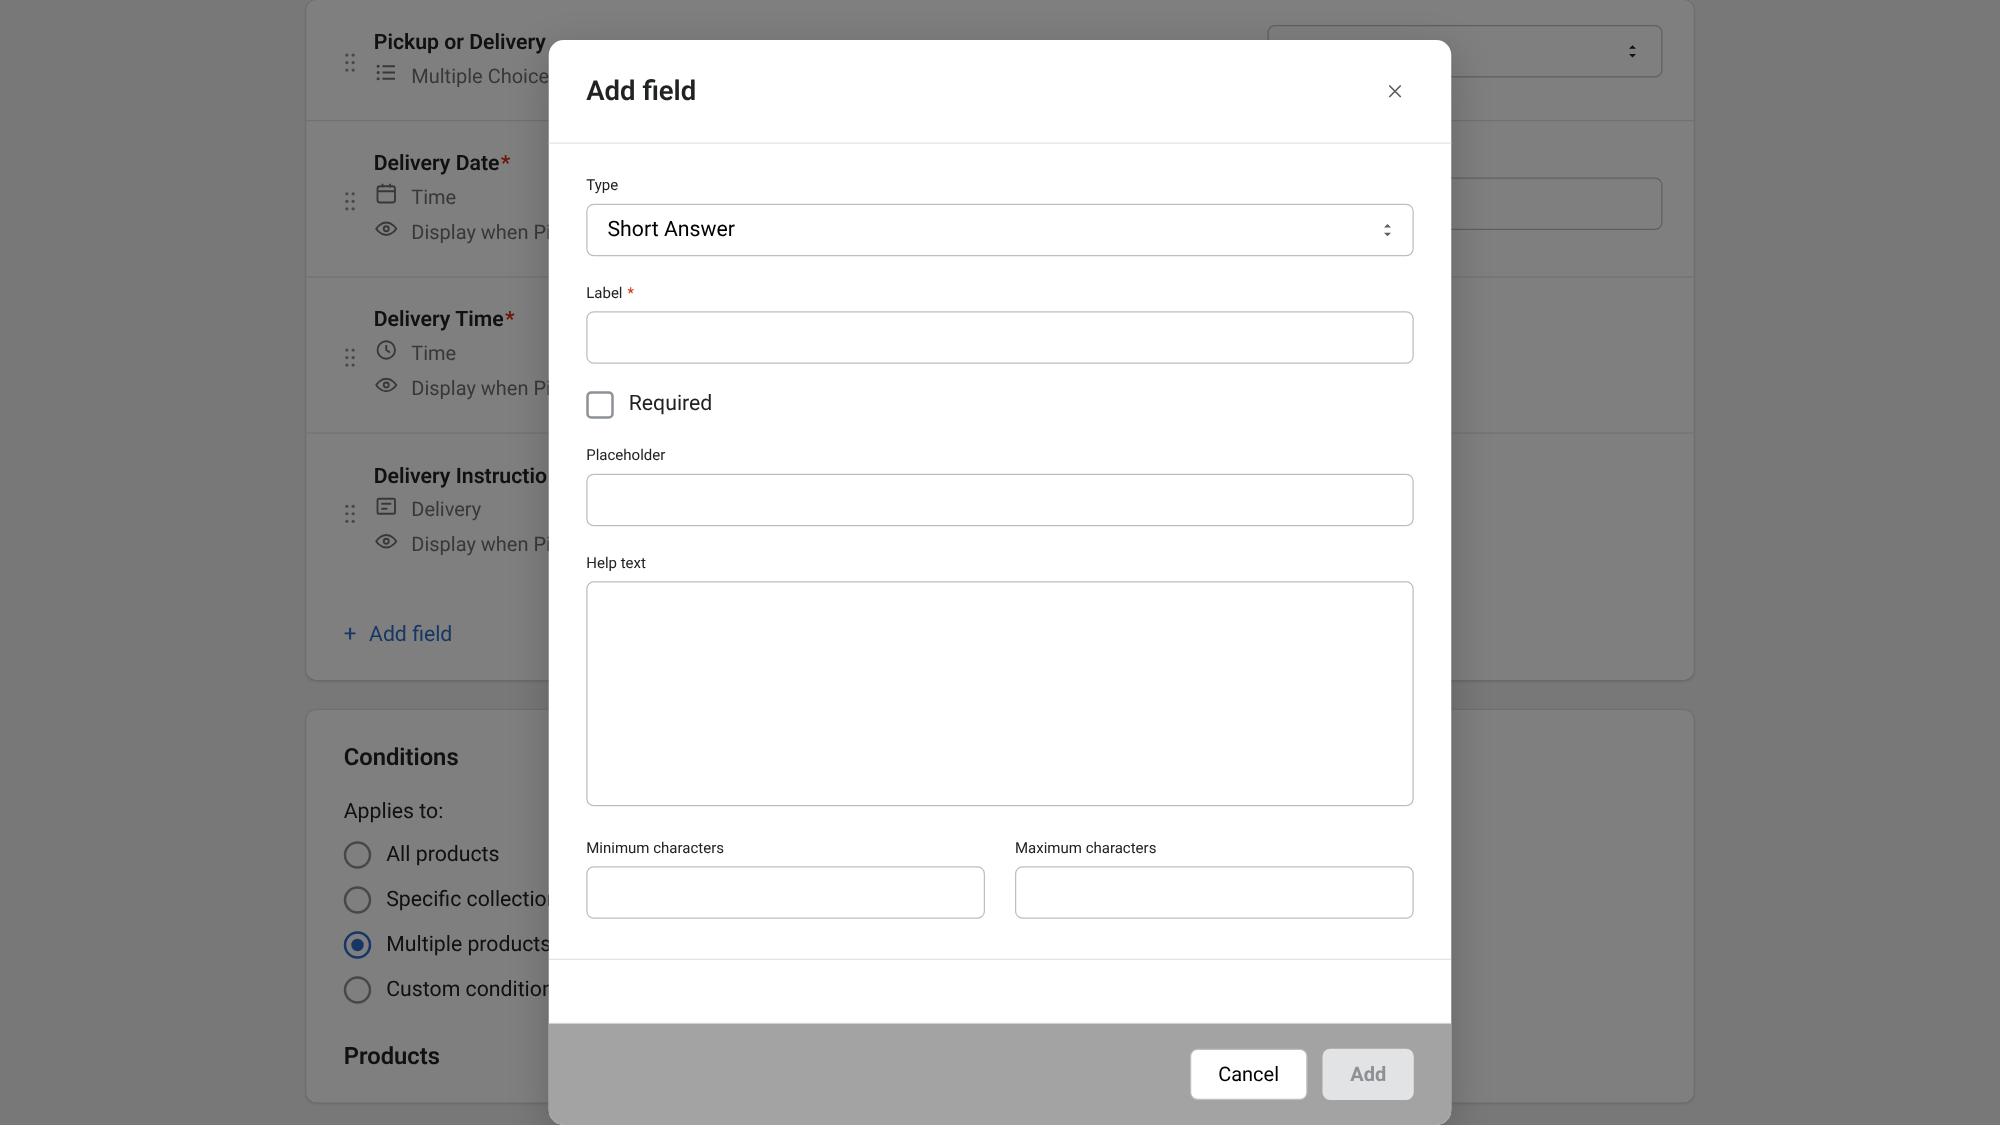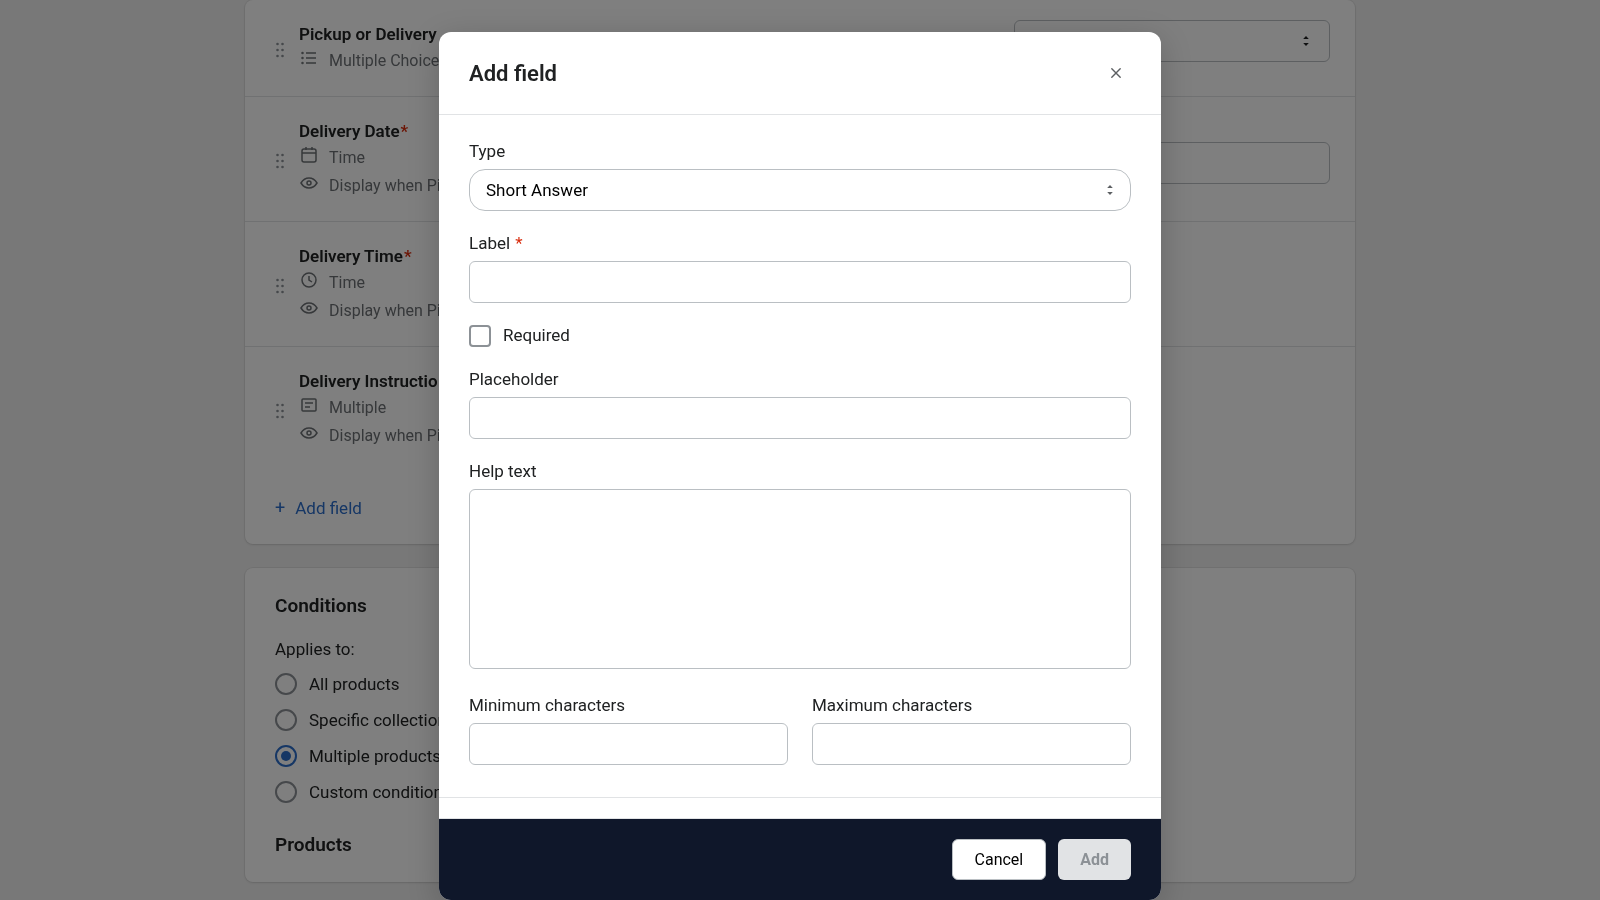--- a/index.html
+++ b/index.html
@@ -240,21 +240,21 @@
     .modal-body {
       padding: 26px 30px;
       overflow-y: auto;
       flex: 1;
     }
     
     .form-group {
       margin-bottom: 22px;
     }
     .form-label {
-      font-size: 17px;
+      font-size: 12px;
       margin-bottom: 8px;
       display: block;
       color: #202223;
     }
     
     .select-wrap {
       position: relative;
     }
     .form-select, .form-input, .form-textarea {
       width: 100%;
@@ -262,21 +262,20 @@
       border: 1px solid #babfc3;
       border-radius: 6px;
       padding: 0 16px;
       font-size: 17px;
       background: #fff;
       font-family: inherit;
     }
     .form-select {
       appearance: none;
       padding-right: 40px;
-      border-radius: 16px;
     }
     .select-arrow {
       position: absolute;
       right: 14px;
       top: 50%;
       transform: translateY(-50%);
       pointer-events: none;
       color: #5c5f62;
     }
     .select-arrow svg {
@@ -317,21 +316,21 @@
       margin: 10px -30px 0;
       padding: 24px 30px 0;
     }
     
     .modal-footer {
       border-top: 1px solid #e1e3e5;
       padding: 20px 30px;
       display: flex;
       justify-content: flex-end;
       gap: 12px;
-      background: #0f172a;
+      background: #a3a3a3;
       border-radius: 0 0 12px 12px;
     }
     .btn {
       padding: 10px 22px;
       border-radius: 6px;
       font-size: 16px;
       cursor: pointer;
       font-family: inherit;
       border: 1px solid #babfc3;
       background: #fff;
@@ -450,21 +449,21 @@
             </svg>
           </div>
     <div class="field-content">
       <div class="field-title">Delivery Instructio</div>
       <div class="field-meta">
               <span><svg viewBox="0 0 20 20" fill="none" stroke="currentColor" stroke-width="1.5">
                   <rect x="3" y="4" width="14" height="12" rx="1"></rect>
                   <line x1="6" y1="8" x2="14" y2="8"></line>
                   <line x1="6" y1="12" x2="11" y2="12"></line>
                 </svg></span>
-              <span>Multiple</span>
+              <span>Delivery</span>
             </div>
       <div class="field-meta">
               <span><svg viewBox="0 0 20 20" fill="none" stroke="currentColor" stroke-width="1.5">
                   <path d="M2 10s3-5 8-5 8 5 8 5-3 5-8 5-8-5-8-5z"></path>
                   <circle cx="10" cy="10" r="2"></circle>
                 </svg></span>
               <span>Display when Pic</span>
             </div>
     </div>
   </div>

